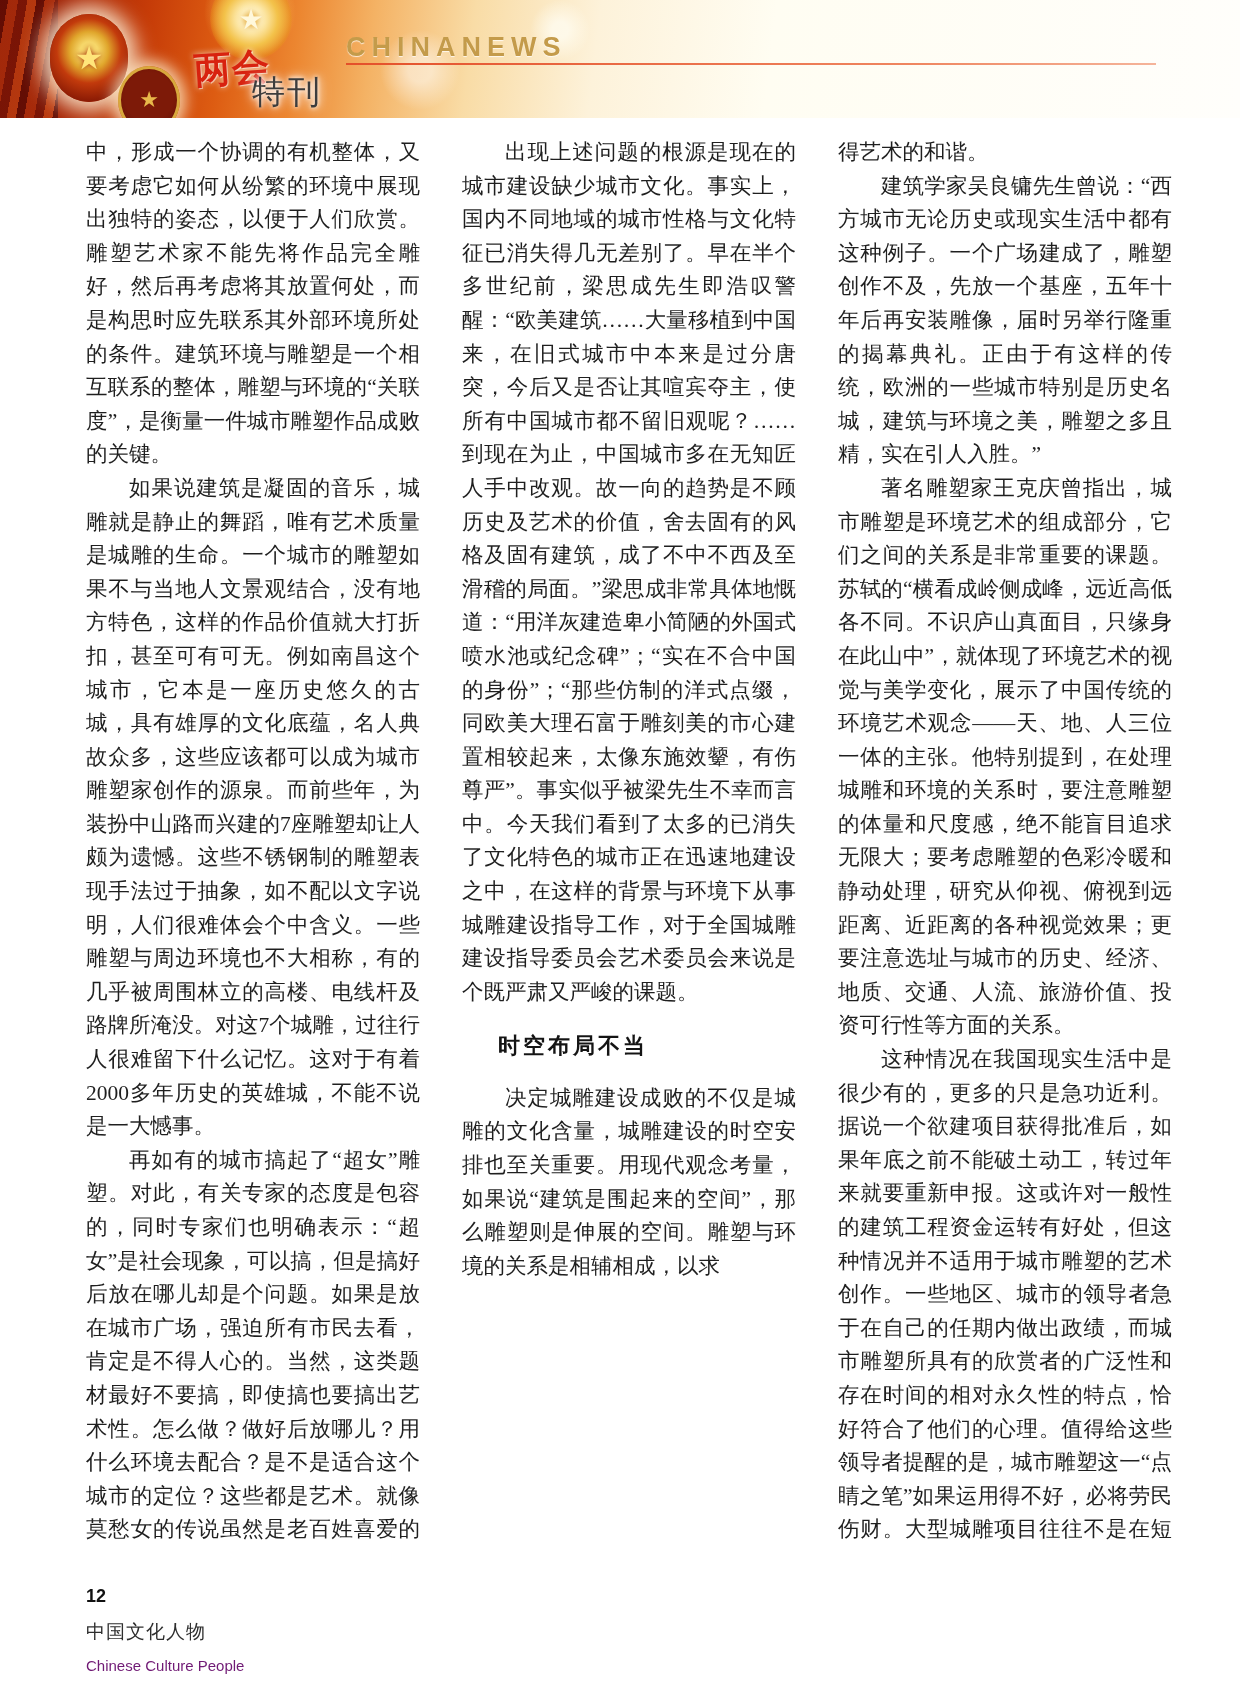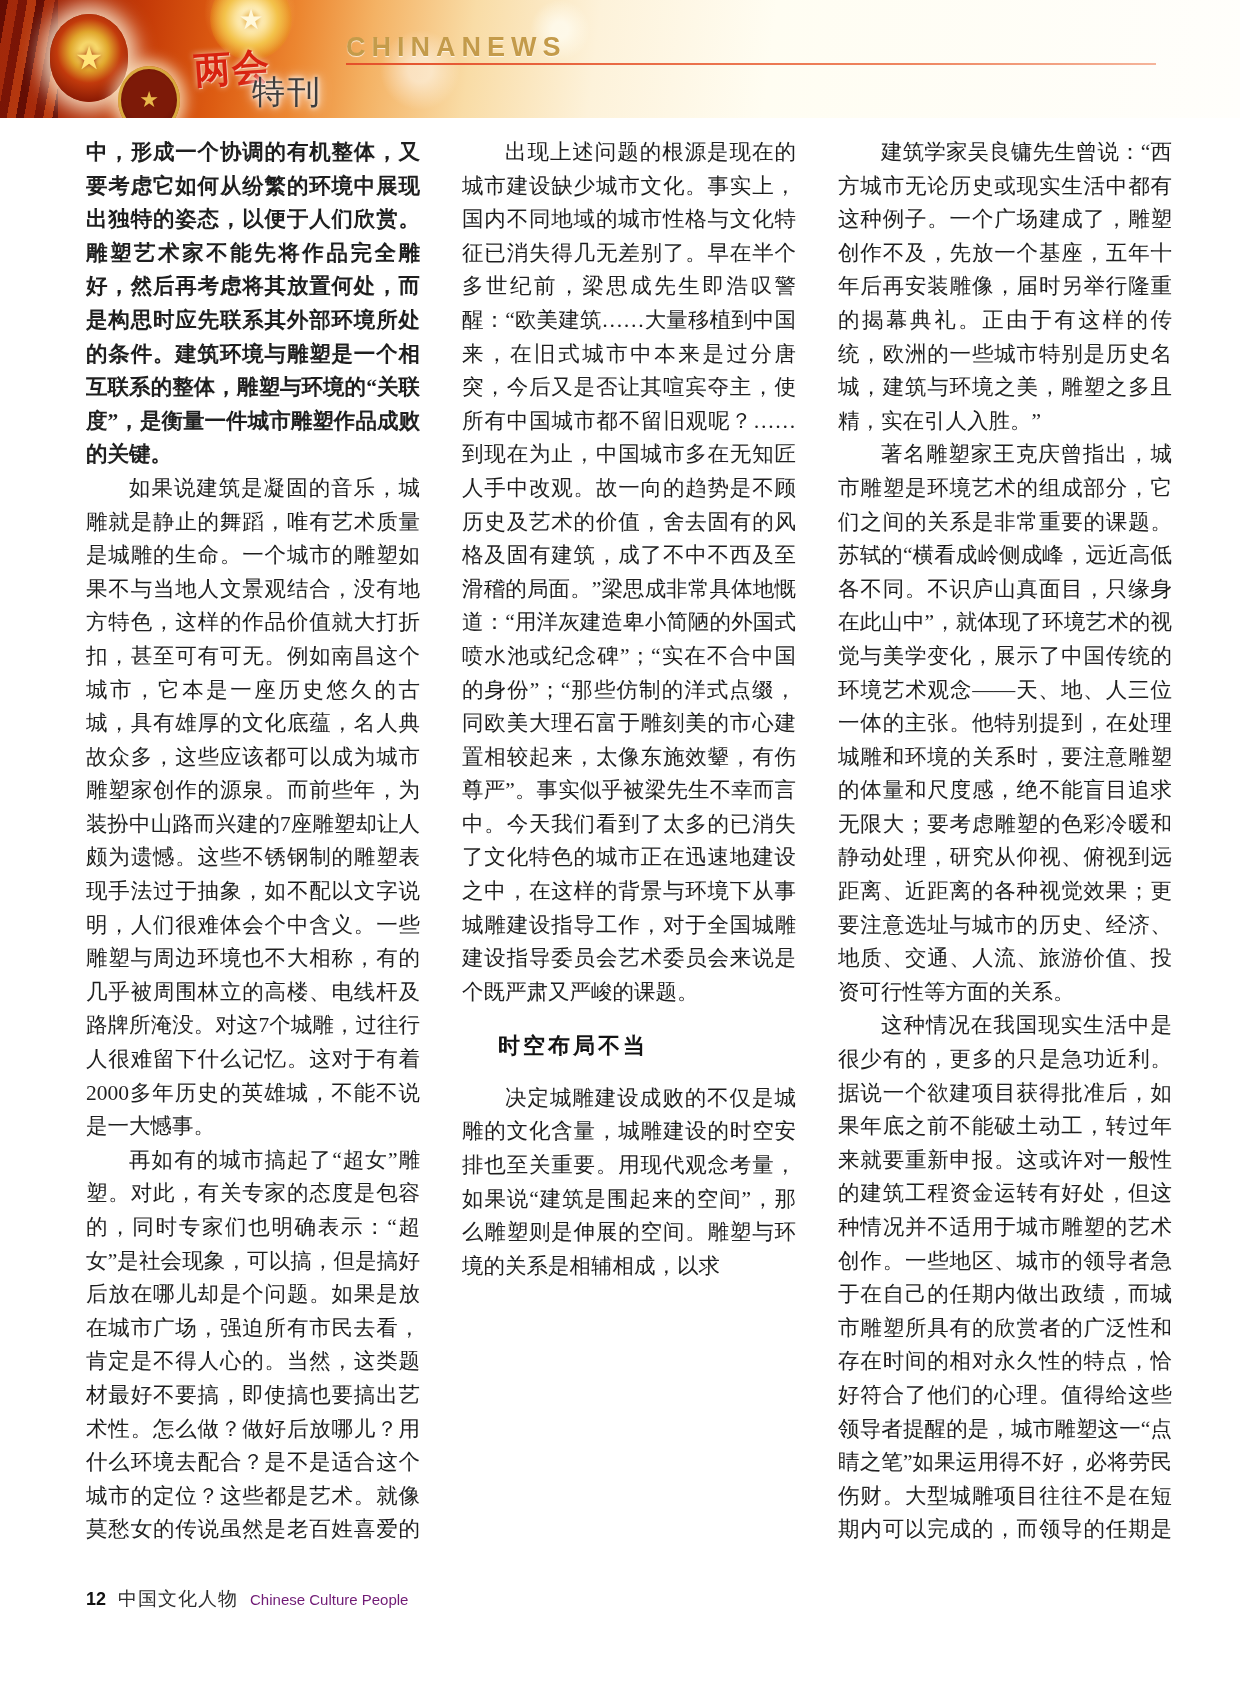--- a/index.html
+++ b/index.html
@@ -73,31 +73,32 @@
   .article{
     position:absolute;left:86px;top:136px;width:1086px;height:1414px;
     display:flex;gap:42px;
   }
   .col{
     width:334px;height:100%;overflow:hidden;
     font-size:21.5px;line-height:33.6px;color:#1f1f1f;
     text-align:justify;
   }
   .para{margin:0;text-indent:2em;text-align:justify;}
-  .para.flush{text-indent:0;font-weight:bold;}
+  .para.flush{text-indent:0;}
   .heading{
     font-family:"Liberation Sans","DejaVu Sans",sans-serif;
     font-size:22px;font-weight:bold;color:#141414;
     letter-spacing:3px;margin:24px 0 22px 36px;line-height:1.2;
   }
 
   
   .pagefooter{
-    position:absolute;left:86px;top:1586px;display:flex;align-items:center;gap:12px;
+    position:absolute;left:86px;top:1586px;display:flex;align-items:flex-start;gap:12px;
     font-family:"Liberation Sans","DejaVu Sans",sans-serif;
+    flex-direction:column;
   }
   .pageno{font-size:18px;font-weight:bold;color:#111;}
   .pub-cn{font-size:19px;color:#2e2e2e;letter-spacing:1px;}
   .pub-en{font-size:15px;color:#701a75;}
 </style>
 </head>
 <body>
 
 <div class="page">
 
@@ -121,20 +122,21 @@
         <p class="para flush">中，形成一个协调的有机整体，又要考虑它如何从纷繁的环境中展现出独特的姿态，以便于人们欣赏。雕塑艺术家不能先将作品完全雕好，然后再考虑将其放置何处，而是构思时应先联系其外部环境所处的条件。建筑环境与雕塑是一个相互联系的整体，雕塑与环境的“关联度”，是衡量一件城市雕塑作品成败的关键。</p>
         <p class="para">如果说建筑是凝固的音乐，城雕就是静止的舞蹈，唯有艺术质量是城雕的生命。一个城市的雕塑如果不与当地人文景观结合，没有地方特色，这样的作品价值就大打折扣，甚至可有可无。例如南昌这个城市，它本是一座历史悠久的古城，具有雄厚的文化底蕴，名人典故众多，这些应该都可以成为城市雕塑家创作的源泉。而前些年，为装扮中山路而兴建的7座雕塑却让人颇为遗憾。这些不锈钢制的雕塑表现手法过于抽象，如不配以文字说明，人们很难体会个中含义。一些雕塑与周边环境也不大相称，有的几乎被周围林立的高楼、电线杆及路牌所淹没。对这7个城雕，过往行人很难留下什么记忆。这对于有着2000多年历史的英雄城，不能不说是一大憾事。</p>
         <p class="para">再如有的城市搞起了“超女”雕塑。对此，有关专家的态度是包容的，同时专家们也明确表示：“超女”是社会现象，可以搞，但是搞好后放在哪儿却是个问题。如果是放在城市广场，强迫所有市民去看，肯定是不得人心的。当然，这类题材最好不要搞，即使搞也要搞出艺术性。怎么做？做好后放哪儿？用什么环境去配合？是不是适合这个城市的定位？这些都是艺术。就像莫愁女的传说虽然是老百姓喜爱的民间故事，但如果把莫愁女像放在新街口，显然是不合适的。</p>
       </div>
       <div class="col">
         <p class="para">出现上述问题的根源是现在的城市建设缺少城市文化。事实上，国内不同地域的城市性格与文化特征已消失得几无差别了。早在半个多世纪前，梁思成先生即浩叹警醒：“欧美建筑……大量移植到中国来，在旧式城市中本来是过分唐突，今后又是否让其喧宾夺主，使所有中国城市都不留旧观呢？……到现在为止，中国城市多在无知匠人手中改观。故一向的趋势是不顾历史及艺术的价值，舍去固有的风格及固有建筑，成了不中不西及至滑稽的局面。”梁思成非常具体地慨道：“用洋灰建造卑小简陋的外国式喷水池或纪念碑”；“实在不合中国的身份”；“那些仿制的洋式点缀，同欧美大理石富于雕刻美的市心建置相较起来，太像东施效颦，有伤尊严”。事实似乎被梁先生不幸而言中。今天我们看到了太多的已消失了文化特色的城市正在迅速地建设之中，在这样的背景与环境下从事城雕建设指导工作，对于全国城雕建设指导委员会艺术委员会来说是个既严肃又严峻的课题。</p>
         <h2 class="heading">时空布局不当</h2>
         <p class="para">决定城雕建设成败的不仅是城雕的文化含量，城雕建设的时空安排也至关重要。用现代观念考量，如果说“建筑是围起来的空间”，那么雕塑则是伸展的空间。雕塑与环境的关系是相辅相成，以求</p>
       </div>
       <div class="col">
+        <p class="para flush">得艺术的和谐。</p>
         <p class="para">建筑学家吴良镛先生曾说：“西方城市无论历史或现实生活中都有这种例子。一个广场建成了，雕塑创作不及，先放一个基座，五年十年后再安装雕像，届时另举行隆重的揭幕典礼。正由于有这样的传统，欧洲的一些城市特别是历史名城，建筑与环境之美，雕塑之多且精，实在引人入胜。”</p>
         <p class="para">著名雕塑家王克庆曾指出，城市雕塑是环境艺术的组成部分，它们之间的关系是非常重要的课题。苏轼的“横看成岭侧成峰，远近高低各不同。不识庐山真面目，只缘身在此山中”，就体现了环境艺术的视觉与美学变化，展示了中国传统的环境艺术观念——天、地、人三位一体的主张。他特别提到，在处理城雕和环境的关系时，要注意雕塑的体量和尺度感，绝不能盲目追求无限大；要考虑雕塑的色彩冷暖和静动处理，研究从仰视、俯视到远距离、近距离的各种视觉效果；更要注意选址与城市的历史、经济、地质、交通、人流、旅游价值、投资可行性等方面的关系。</p>
         <p class="para">这种情况在我国现实生活中是很少有的，更多的只是急功近利。据说一个欲建项目获得批准后，如果年底之前不能破土动工，转过年来就要重新申报。这或许对一般性的建筑工程资金运转有好处，但这种情况并不适用于城市雕塑的艺术创作。一些地区、城市的领导者急于在自己的任期内做出政绩，而城市雕塑所具有的欣赏者的广泛性和存在时间的相对永久性的特点，恰好符合了他们的心理。值得给这些领导者提醒的是，城市雕塑这一“点睛之笔”如果运用得不好，必将劳民伤财。大型城雕项目往往不是在短期内可以完成的，而领导的任期是有年限的，因此常出现这样的情况，上任领导定下来的城雕项目，到了下任领导那儿就被否决掉，致使半途而废，造成浪费。</p>
       </div>
     </main>
 
   <footer class="pagefooter">
     <span class="pageno">12</span>
     <span class="pub-cn">中国文化人物</span>
     <span class="pub-en">Chinese Culture People</span>

